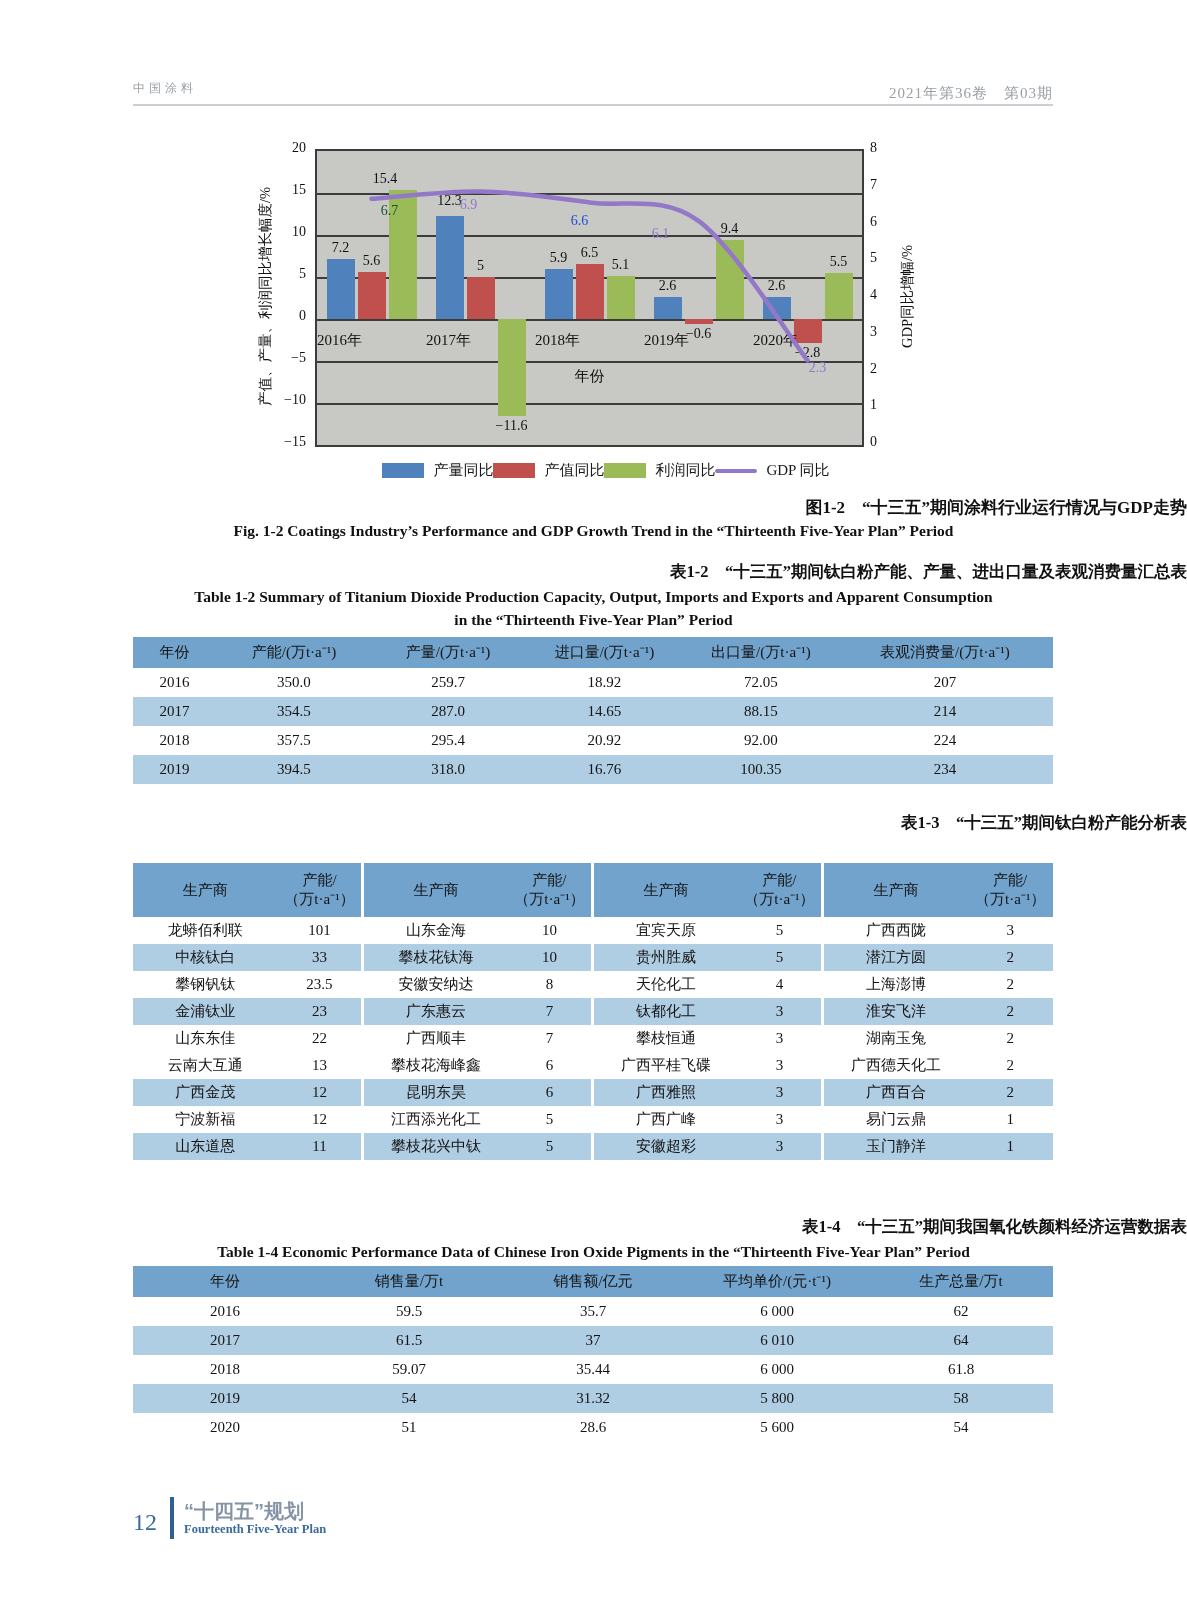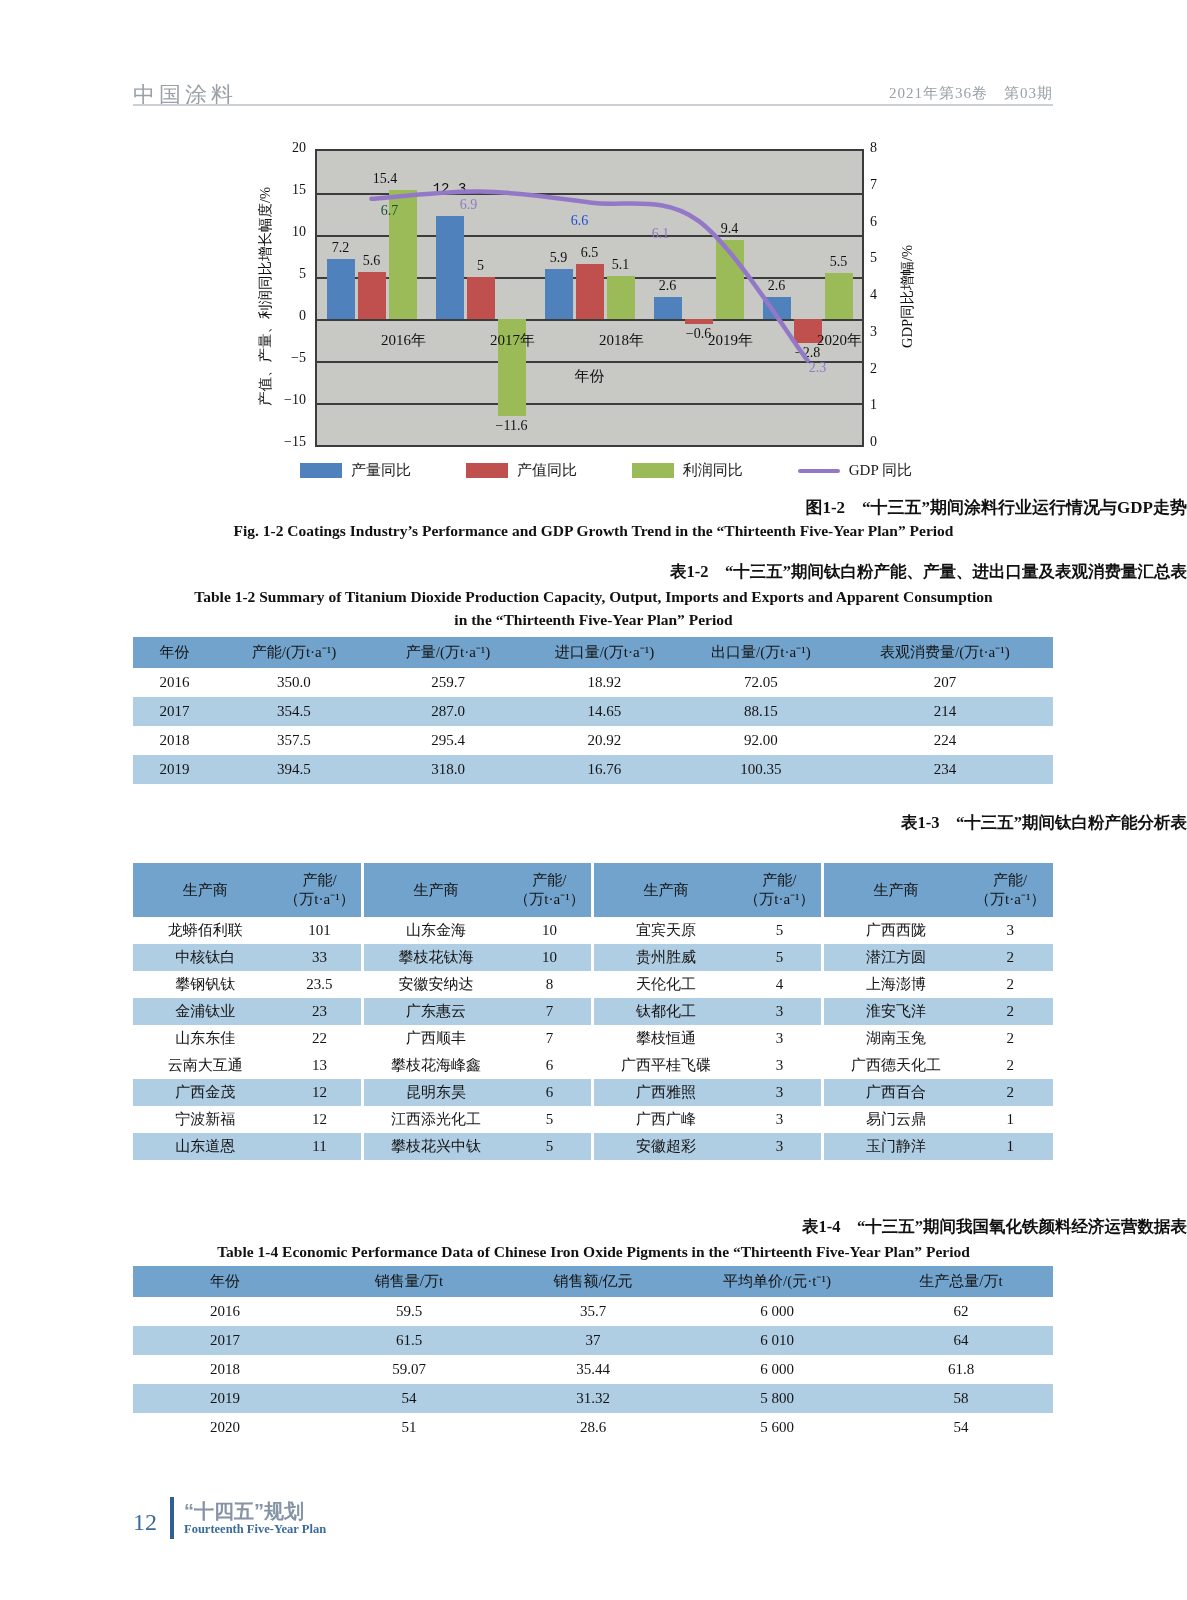--- a/index.html
+++ b/index.html
@@ -3,38 +3,38 @@
 <meta charset="utf-8">
 <style>
   :root{
     --thblue:#71a3cc; --stripe:#afcde3; --plotbg:#c8c8c5;
     --footerblue:#3a6b9b; --footergray:#8593a5; --hdrgray:#9aa0a5;
   }
   html,body{margin:0;padding:0;background:#ffffff;}
   .page{position:relative;width:1187px;height:1600px;background:#fff;overflow:hidden;
         font-family:"Liberation Serif",serif;color:#1a1a1a;}
   
-  .journal-name{position:absolute;left:133px;top:80px;font-size:22px;letter-spacing:4px;color:var(--hdrgray);font-family:"Liberation Sans",sans-serif;}
+  .journal-name{position:absolute;left:133px;top:80px;font-size:12px;letter-spacing:4px;color:var(--hdrgray);font-family:"Liberation Sans",sans-serif;}
   .issue-info{position:absolute;right:134px;top:84px;font-size:15px;color:var(--hdrgray);letter-spacing:1px;}
   .header-rule{position:absolute;left:133px;top:104px;width:920px;border-top:2px solid #ccd0d4;}
   
   .chart{position:absolute;left:250px;top:141px;width:700px;height:345px;}
   .plot{position:absolute;left:65px;top:8px;width:545px;height:294px;background:var(--plotbg);border:2px solid #3c3c3c;}
   .gridline{position:absolute;left:0;width:100%;height:0;border-top:2px solid #3c3c3c;}
   .bar{position:absolute;}
   .bar-label{position:absolute;width:48px;text-align:center;font-size:14px;color:#111;}
   .tick{position:absolute;font-size:14px;color:#111;}
   .tick-left{left:0;width:56px;text-align:right;}
   .tick-right{left:620px;width:34px;text-align:left;}
   .axis-title{position:absolute;text-align:center;font-size:14.5px;color:#111;transform:rotate(-90deg);}
-  .year-label{position:absolute;text-align:right;font-size:15px;color:#111;}
+  .year-label{position:absolute;text-align:left;font-size:15px;color:#111;}
   .xaxis-title{position:absolute;text-align:center;font-size:15px;color:#111;}
   .gdp-label{position:absolute;font-size:14px;width:40px;text-align:center;}
   .line-svg{position:absolute;left:0;top:0;overflow:visible;}
-  .legend{position:absolute;left:50px;top:320px;width:612px;display:flex;justify-content:space-between;}
+  .legend{position:absolute;left:50px;top:320px;width:612px;display:flex;justify-content:center;}
   .legend-item{display:flex;align-items:center;gap:9px;font-size:15px;}
   .legend-swatch{width:42px;height:15px;}
   .legend-line{width:42px;height:4px;border-radius:2px;}
   
   .cap-cn{position:absolute;left:0;width:100%;text-align:right;font-size:17px;font-weight:700;color:#111;}
   .cap-en{position:absolute;left:0;width:100%;text-align:center;font-size:15.5px;font-weight:700;color:#111;}
   
   .tablewrap{position:absolute;left:133px;width:920px;}
   table.datatable{width:920px;border-collapse:collapse;table-layout:fixed;font-size:15px;color:#141414;}
   table.datatable th{background:var(--thblue);font-weight:normal;text-align:center;padding:0;line-height:1.25;}
@@ -64,21 +64,21 @@
     <div class="plot" id="plot">
         <div class="gridline" style="top: 42px;"></div>
         <div class="gridline" style="top: 84px;"></div>
         <div class="gridline" style="top: 126px;"></div>
         <div class="gridline" style="top: 168px;"></div>
         <div class="gridline" style="top: 210px;"></div>
         <div class="gridline" style="top: 252px;"></div>
         <div class="bar" style="left: 9.5px; width: 28px; height: 60.48px; top: 107.52px; background: rgb(79, 129, 189);"></div>
         <div class="bar-label" style="left: -0.5px; top: 88.52px;">7.2</div>
         <div class="bar" style="left: 118.5px; width: 28px; height: 103.32px; top: 64.68px; background: rgb(79, 129, 189);"></div>
-        <div class="bar-label" style="left: 108.5px; top: 30px; font-family: Liberation Mono, monospace;">12.3</div>
+        <div class="bar-label" style="left: 108.5px; top: 42px;">12.3</div>
         <div class="bar" style="left: 227.5px; width: 28px; height: 49.56px; top: 118.44px; background: rgb(79, 129, 189);"></div>
         <div class="bar-label" style="left: 217.5px; top: 99.44px;">5.9</div>
         <div class="bar" style="left: 336.5px; width: 28px; height: 21.84px; top: 146.16px; background: rgb(79, 129, 189);"></div>
         <div class="bar-label" style="left: 326.5px; top: 127.16px;">2.6</div>
         <div class="bar" style="left: 445.5px; width: 28px; height: 21.84px; top: 146.16px; background: rgb(79, 129, 189);"></div>
         <div class="bar-label" style="left: 435.5px; top: 127.16px;">2.6</div>
         <div class="bar" style="left: 40.5px; width: 28px; height: 47.04px; top: 120.96px; background: rgb(192, 80, 77);"></div>
         <div class="bar-label" style="left: 30.5px; top: 101.96px;">5.6</div>
         <div class="bar" style="left: 149.5px; width: 28px; height: 42px; top: 126px; background: rgb(192, 80, 77);"></div>
         <div class="bar-label" style="left: 139.5px; top: 107px;">5</div>

